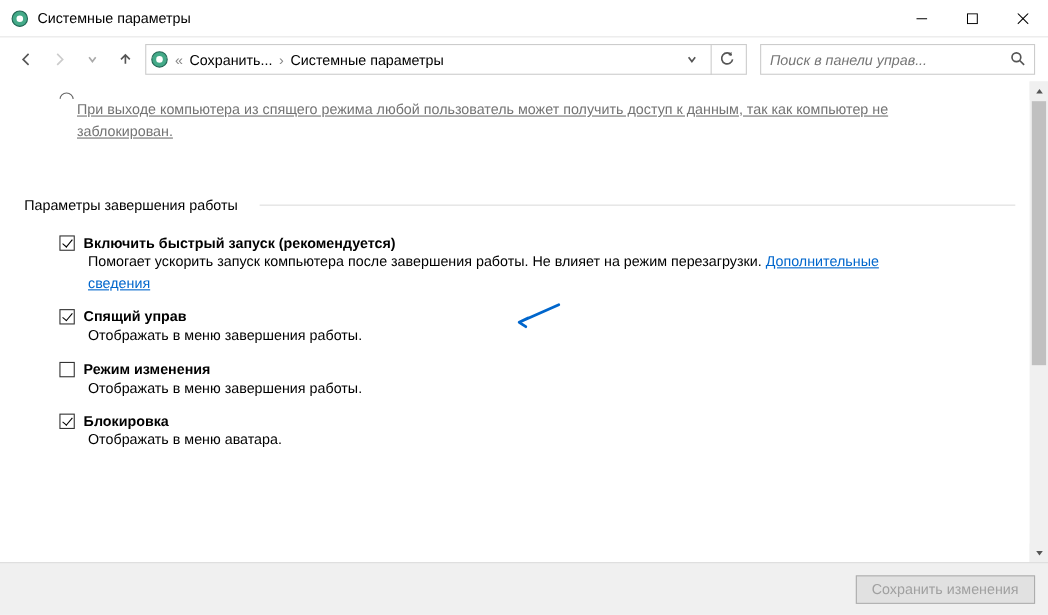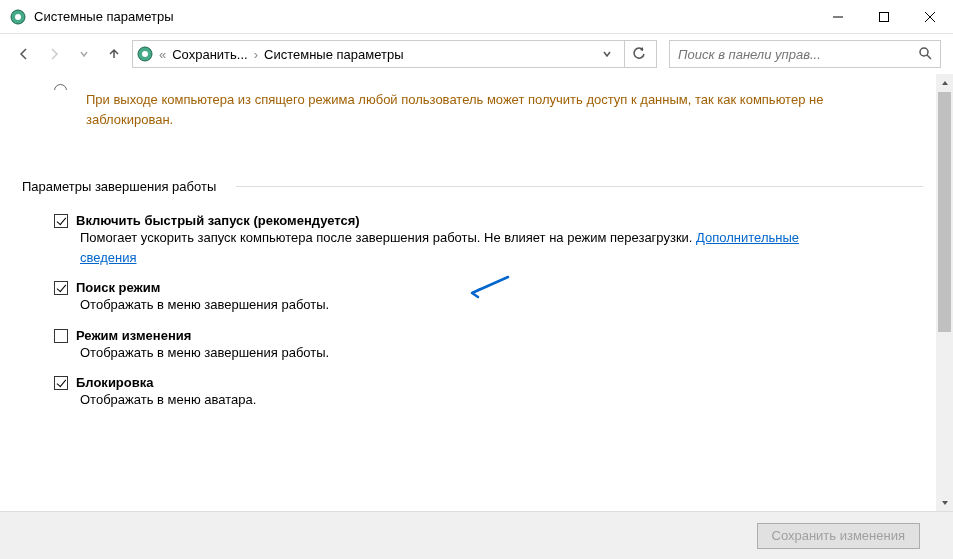--- a/index.html
+++ b/index.html
@@ -73,21 +73,21 @@
     .refresh-btn {
       width: 28px;
       height: 28px;
       display: flex;
       align-items: center;
       justify-content: center;
       border-left: 1px solid #ccc;
       color: #555;
     }
     .search-box {
-      width: 272px;
+      width: 250px;
       height: 28px;
       border: 1px solid #ccc;
       display: flex;
       align-items: center;
       padding: 0 8px;
       margin-left: 6px;
     }
     .search-input {
       flex: 1;
       border: none;
@@ -138,24 +138,25 @@
     .radio-circle {
       width: 13px;
       height: 13px;
       border: 1px solid #666;
       border-radius: 50%;
       margin-top: 2px;
       flex-shrink: 0;
     }
     .radio-cut { overflow: hidden; max-height: 8px; }
     .help-text {
-      margin-left: 44px;
-      color: #a16207;
+      margin-left: 28px;
+      color: #737373;
       line-height: 1.5;
       padding-right: 80px;
+      text-decoration: underline;
     }
     .section-header {
       margin-top: 50px;
       margin-bottom: 18px;
       display: flex;
       align-items: center;
       gap: 20px;
       margin-left: -20px;
     }
     .section-line {
@@ -198,21 +199,21 @@
       position: absolute;
       bottom: 0;
       left: 0;
       right: 0;
       height: 48px;
       background: #f0f0f0;
       border-top: 1px solid #ddd;
       display: flex;
       align-items: center;
       justify-content: flex-end;
-      padding-right: 33px;
+      padding-right: 12px;
       gap: 8px;
     }
     .btn {
       min-width: 90px;
       height: 26px;
       border: 1px solid #adadad;
       background: #e1e1e1;
       font-size: 13px;
       padding: 0 14px;
       cursor: pointer;
@@ -325,21 +326,21 @@
       <span class="check-label">Включить быстрый запуск (рекомендуется)</span>
     </div>
     <div class="check-desc">
       <span>Помогает ускорить запуск компьютера после завершения работы. Не влияет на режим перезагрузки. </span><span class="link">Дополнительные сведения</span>
     </div>
   </div>
 
   <div class="check-group">
     <div class="check-row">
       <div class="checkbox checked"></div>
-      <span class="check-label">Поиск режим</span>
+      <span class="check-label">Спящий управ</span>
     </div>
     <div class="check-desc">Отображать в меню завершения работы.</div>
   </div>
 
   <div class="check-group">
     <div class="check-row">
       <div class="checkbox"></div>
       <span class="check-label">Режим изменения</span>
     </div>
     <div class="check-desc">Отображать в меню завершения работы.</div>

